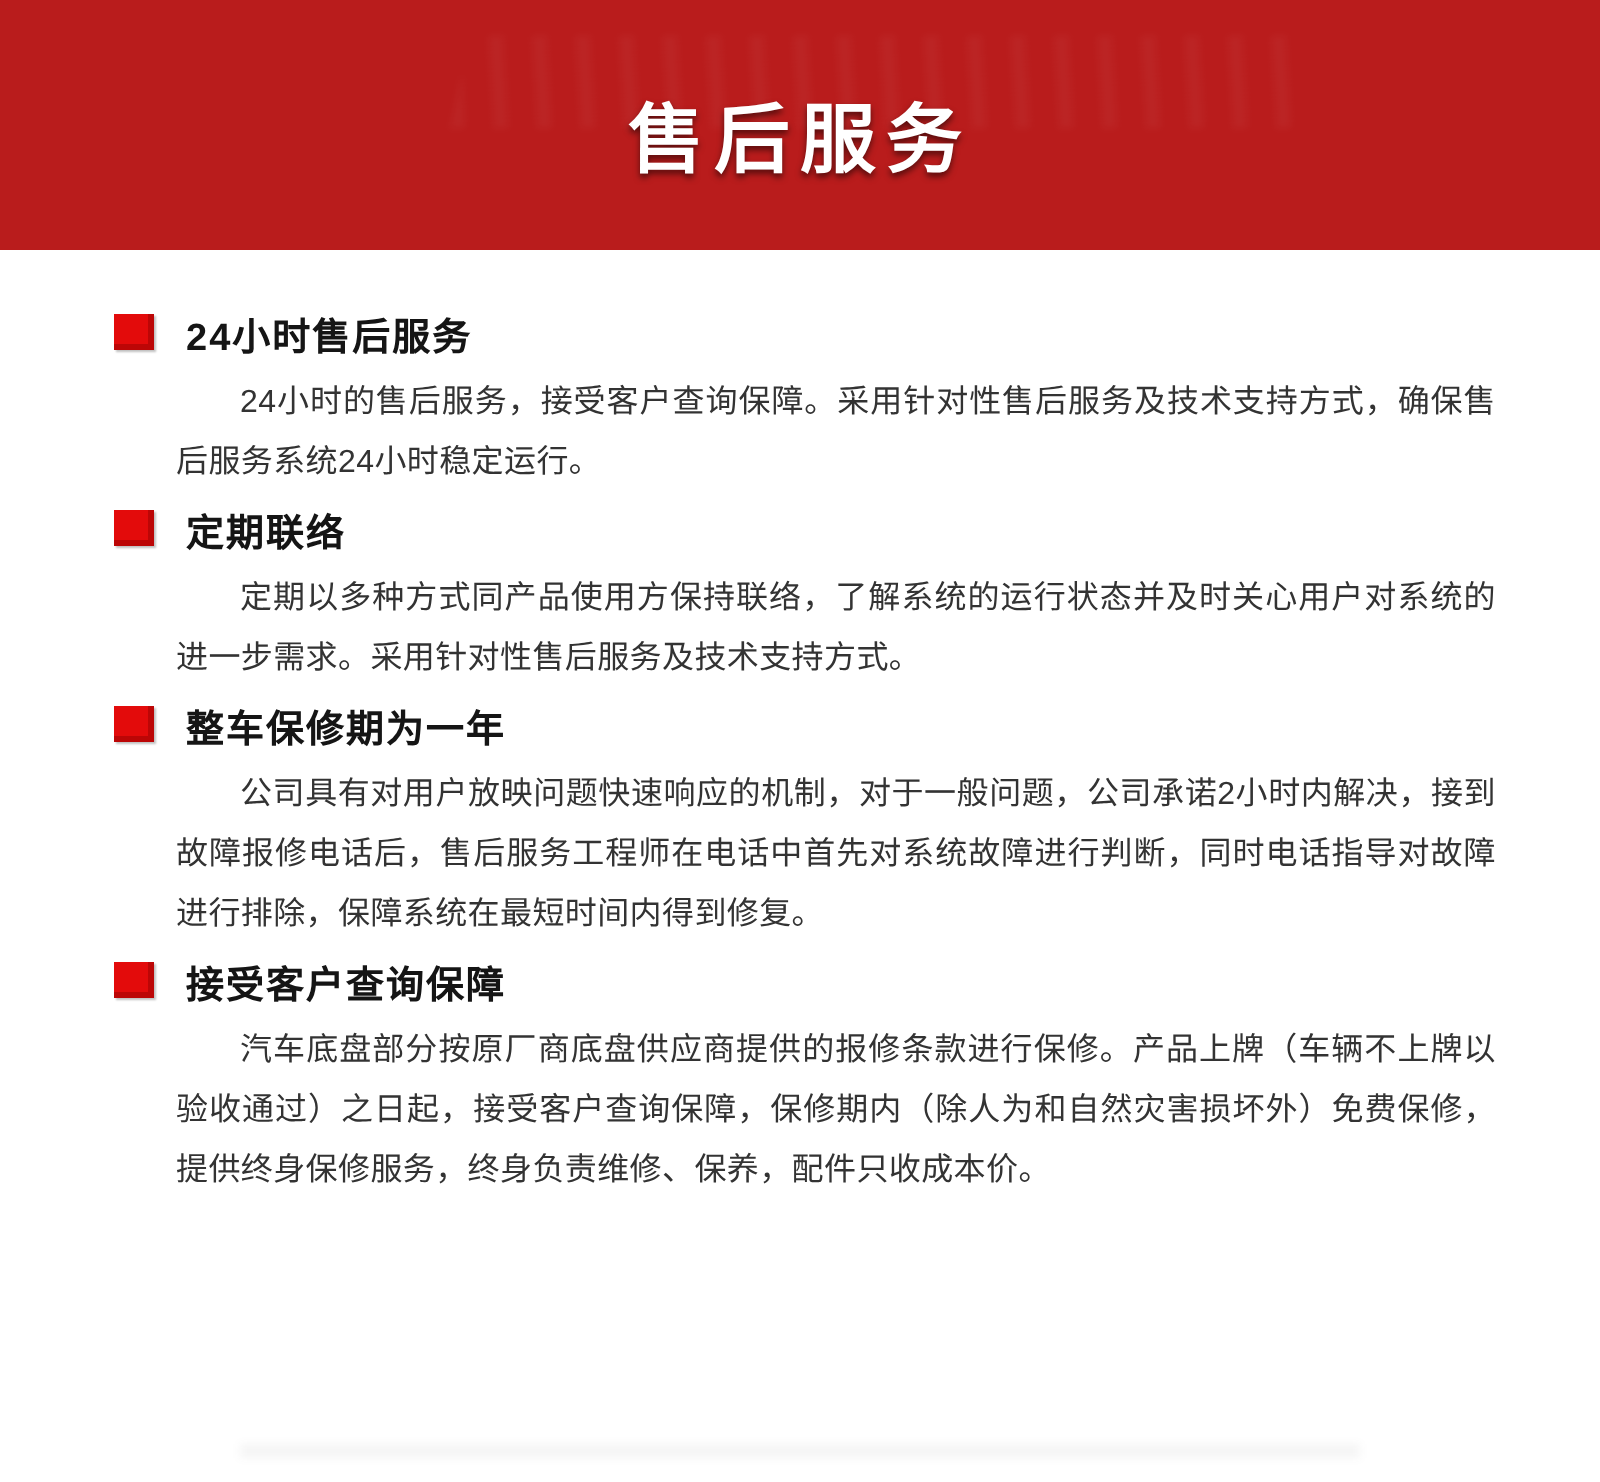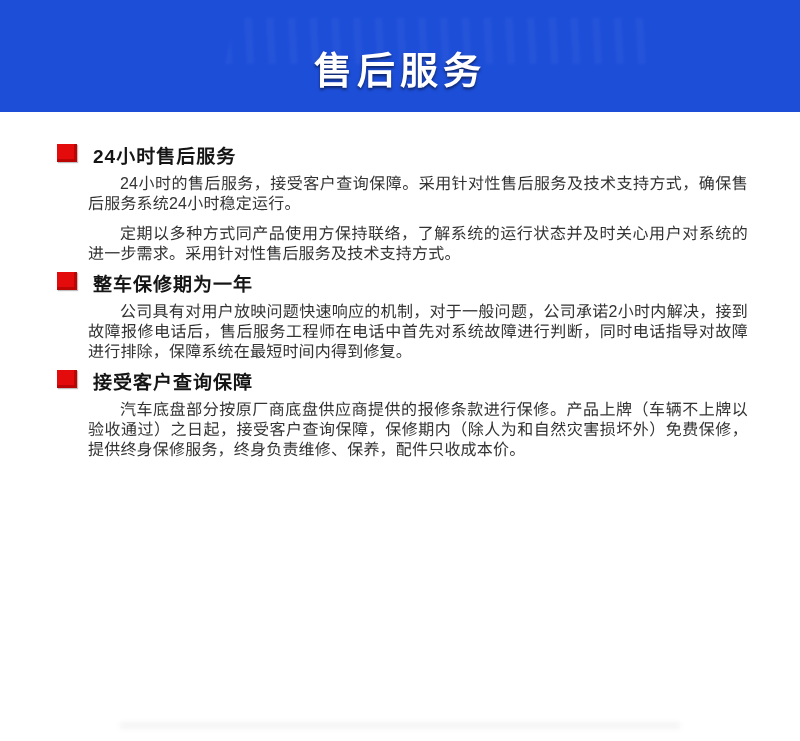--- a/index.html
+++ b/index.html
@@ -14,22 +14,22 @@
     margin: 0 auto;
     background: #ffffff;
     overflow: hidden;
     font-family: "Liberation Sans", "DejaVu Sans", sans-serif;
   }
 
   
   .banner {
     position: relative;
     width: 800px;
-    height: 112px;
-    background: #1d4ed8;
+    height: 125px;
+    background: #b91c1c;
     overflow: hidden;
   }
   .banner-watermark {
     position: absolute;
     top: 18px;
     left: 230px;
     width: 420px;
     height: 46px;
     background: repeating-linear-gradient(
       75deg,
@@ -81,21 +81,21 @@
     font-size: 19px;
     line-height: 22px;
     font-weight: bold;
     color: #151515;
     letter-spacing: 1px;
   }
   .para {
     width: 660px;
     margin: 6px 0 0 88px;
     font-size: 16px;
-    line-height: 20px;
+    line-height: 30px;
     letter-spacing: 0.2px;
     color: #333333;
     text-align: justify;
     text-indent: 2em;
   }
   .para + .para {
     margin-top: 0;
   }
 
   
@@ -124,20 +124,24 @@
 
     <section class="section">
       <div class="section-heading">
         <span class="bullet"></span>
         <h2 class="heading-text">24小时售后服务</h2>
       </div>
       <p class="para">24小时的售后服务，接受客户查询保障。采用针对性售后服务及技术支持方式，确保售后服务系统24小时稳定运行。</p>
     </section>
 
     <section class="section">
+      <div class="section-heading">
+        <span class="bullet"></span>
+        <h2 class="heading-text">定期联络</h2>
+      </div>
       <p class="para">定期以多种方式同产品使用方保持联络，了解系统的运行状态并及时关心用户对系统的进一步需求。采用针对性售后服务及技术支持方式。</p>
     </section>
 
     <section class="section">
       <div class="section-heading">
         <span class="bullet"></span>
         <h2 class="heading-text">整车保修期为一年</h2>
       </div>
       <p class="para">公司具有对用户放映问题快速响应的机制，对于一般问题，公司承诺2小时内解决，接到故障报修电话后，售后服务工程师在电话中首先对系统故障进行判断，同时电话指导对故障进行排除，保障系统在最短时间内得到修复。</p>
     </section>

